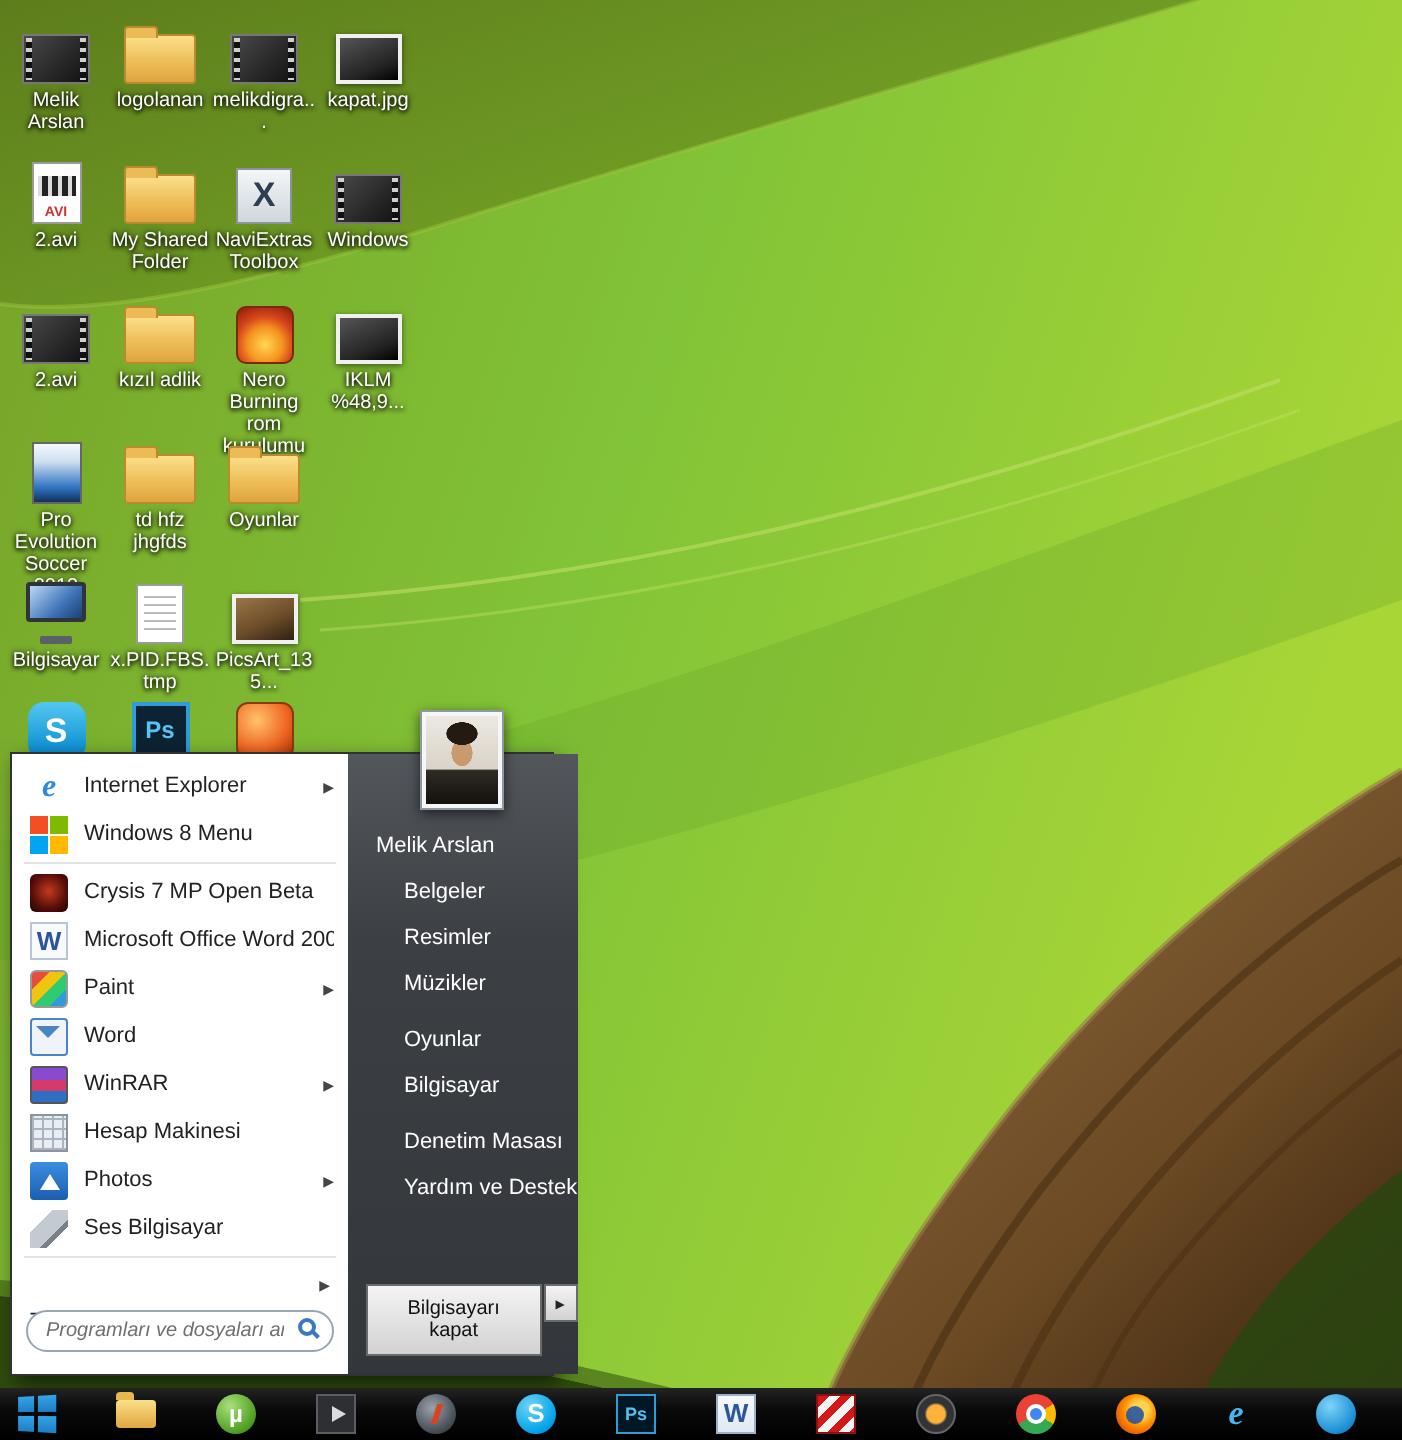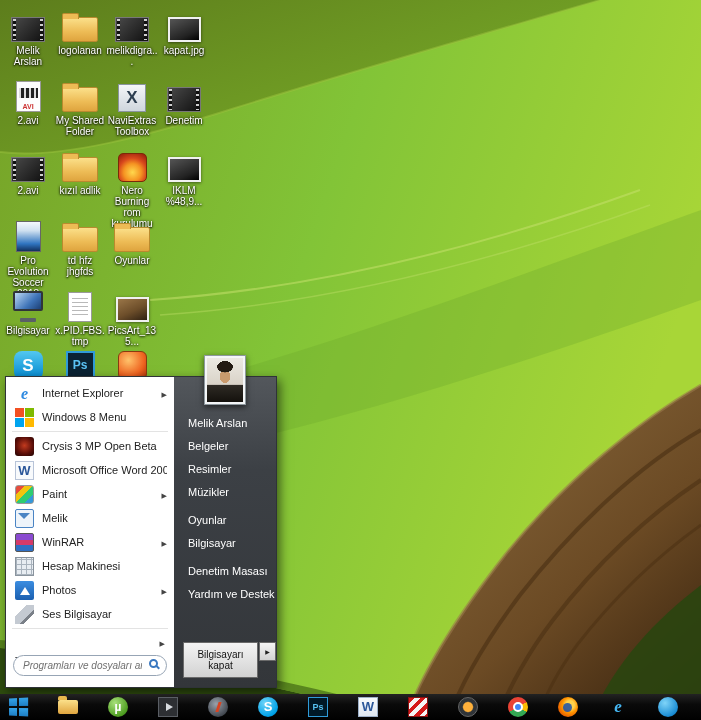--- a/index.html
+++ b/index.html
@@ -121,21 +121,21 @@
   .sm-right{flex:1;background:linear-gradient(180deg,#53575c 0%,#3c4045 30%,#33363a 100%);
         position:relative;color:#fff;box-sizing:border-box;}
   .avatar{position:absolute;top:-22px;left:50%;transform:translateX(-50%);width:42px;height:50px;
         background:#f4f6f8;border:1px solid #8e989e;box-shadow:0 2px 6px rgba(0,0,0,.6);
         padding:2px;box-sizing:border-box;z-index:2;}
   .avatar .photo{width:100%;height:100%;background:
         radial-gradient(ellipse 11px 8px at 50% 20%, #231a12 70%, transparent 72%),
         radial-gradient(ellipse 8px 10px at 50% 42%, #c99a6d 65%, transparent 67%),
         linear-gradient(180deg,#ece9e2 0%,#d9d3c8 60%,#2e2a24 62%,#14110d 100%);}
   .sm-user{padding-top:34px;padding-left:14px;font-size:11px;height:24px;line-height:24px;cursor:pointer;}
-  .smri{height:23px;line-height:23px;padding-left:14px;font-size:11px;cursor:pointer;white-space:nowrap;}
+  .smri{height:23px;line-height:23px;padding-left:28px;font-size:11px;cursor:pointer;white-space:nowrap;}
   .grp-gap{height:5px;}
   .shutdown-row{position:absolute;left:9px;bottom:9px;display:flex;}
   .sd-btn{height:36px;padding:0 7px;font-size:10px;font-family:inherit;color:#111;cursor:pointer;
         background:linear-gradient(180deg,#f4f4f4,#d2d2d2);border:1px solid #6a6a6a;}
   .sd-arr{width:17px;height:19px;margin-left:1px;cursor:pointer;
         background:linear-gradient(180deg,#f4f4f4,#d2d2d2);border:1px solid #6a6a6a;
         display:flex;align-items:center;justify-content:center;}
   .sd-arr::before{content:"▶";font-size:6px;color:#222;}
 
   
@@ -270,21 +270,21 @@
 <div class="dicon" style="left:106px;top:78px">
   <div class="ic">
       <div class="itoolbox"></div>
     </div>
   <div class="lbl">NaviExtras Toolbox</div>
 </div>
 <div class="dicon" style="left:158px;top:78px">
   <div class="ic">
       <div class="ivideo"></div>
     </div>
-  <div class="lbl">Denetim</div>
+  <div class="lbl">Windows</div>
 </div>
 
 <div class="dicon" style="left:2px;top:148px">
   <div class="ic">
       <div class="ivideo"></div>
     </div>
   <div class="lbl">2.avi</div>
 </div>
 <div class="dicon" style="left:54px;top:148px">
   <div class="ic">
@@ -371,34 +371,34 @@
       <span class="itext">Internet Explorer</span>
       <span class="arr"></span>
     </div>
     <div class="smi">
       <span class="appicon ai-win"></span>
       <span class="itext">Windows 8 Menu</span>
     </div>
     <div class="sm-sep"></div>
     <div class="smi">
       <span class="appicon ai-crysis"></span>
-      <span class="itext">Crysis 3 MP Open Beta</span>
+      <span class="itext">Crysis 7 MP Open Beta</span>
     </div>
     <div class="smi">
       <span class="appicon ai-word"></span>
       <span class="itext">Microsoft Office Word 2007</span>
     </div>
     <div class="smi">
       <span class="appicon ai-paint"></span>
       <span class="itext">Paint</span>
       <span class="arr"></span>
     </div>
     <div class="smi">
       <span class="appicon ai-mail"></span>
-      <span class="itext">Melik</span>
+      <span class="itext">Word</span>
     </div>
     <div class="smi">
       <span class="appicon ai-rar"></span>
       <span class="itext">WinRAR</span>
       <span class="arr"></span>
     </div>
     <div class="smi">
       <span class="appicon ai-calc"></span>
       <span class="itext">Hesap Makinesi</span>
     </div>

